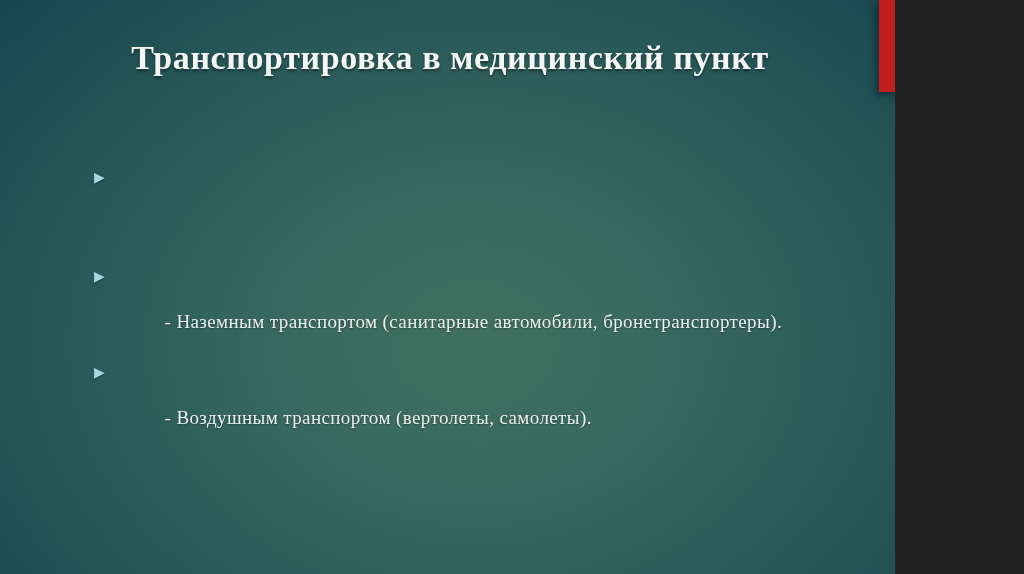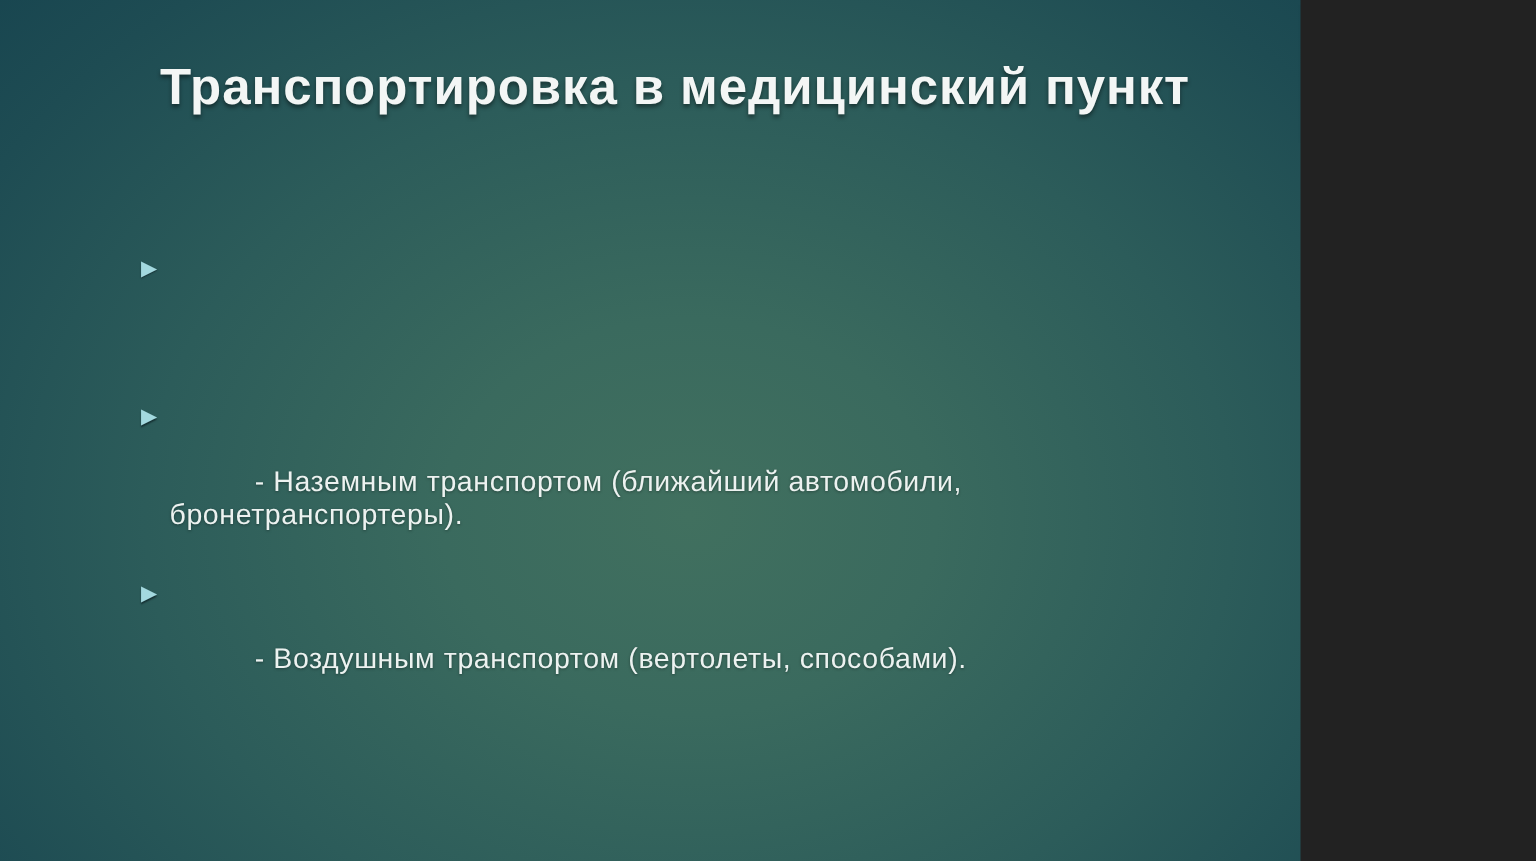--- a/index.html
+++ b/index.html
@@ -1,25 +1,24 @@
 <!DOCTYPE html>
 <html><head>
 <meta charset="utf-8">
 <style>
   html,body{margin:0;padding:0;background:#222;}
   .slide{
     position:relative;
-    width:824px;height:574px;
+    width:895px;height:574px;
     overflow:hidden;
-    font-family:Liberation Sans, sans-serif;
+    font-family:Liberation Serif, serif;
     background:
       radial-gradient(95% 115% at 53% 60%,
         #41705f 0%, #3a6a5e 20%, #2c5c5a 44%,
         #1e4c53 66%, #15424e 84%, #113a49 100%);
-    padding-left: 43px;
   }
   .red-bar{
     position:absolute;
     left:879px;top:0;
     width:57px;height:92px;
     background:#c2201f;
     box-shadow:-3px 3px 7px rgba(5,15,20,0.5);
   }
   .title{
     position:absolute;
@@ -71,23 +70,23 @@
   <h1 class="title">Транспортировка в медицинский пункт</h1>
 
   <ul class="content">
 
     <li class="bullet gap-lg">
       <span class="arrow">▶</span>
     </li>
 
     <li class="bullet gap-sm">
       <span class="arrow">▶</span>
-      <span>    - Наземным транспортом (ближайший автомобили, бронетранспортеры).</span>
+      <span>    - Наземным транспортом (санитарные автомобили, бронетранспортеры).</span>
     </li>
 
     <li class="bullet gap-xl">
       <span class="arrow">▶</span>
-      <span>    - Воздушным транспортом (вертолеты, способами).</span>
+      <span>    - Воздушным транспортом (вертолеты, самолеты).</span>
     </li>
 
   </ul>
 
 </div>
 
 </body></html>

